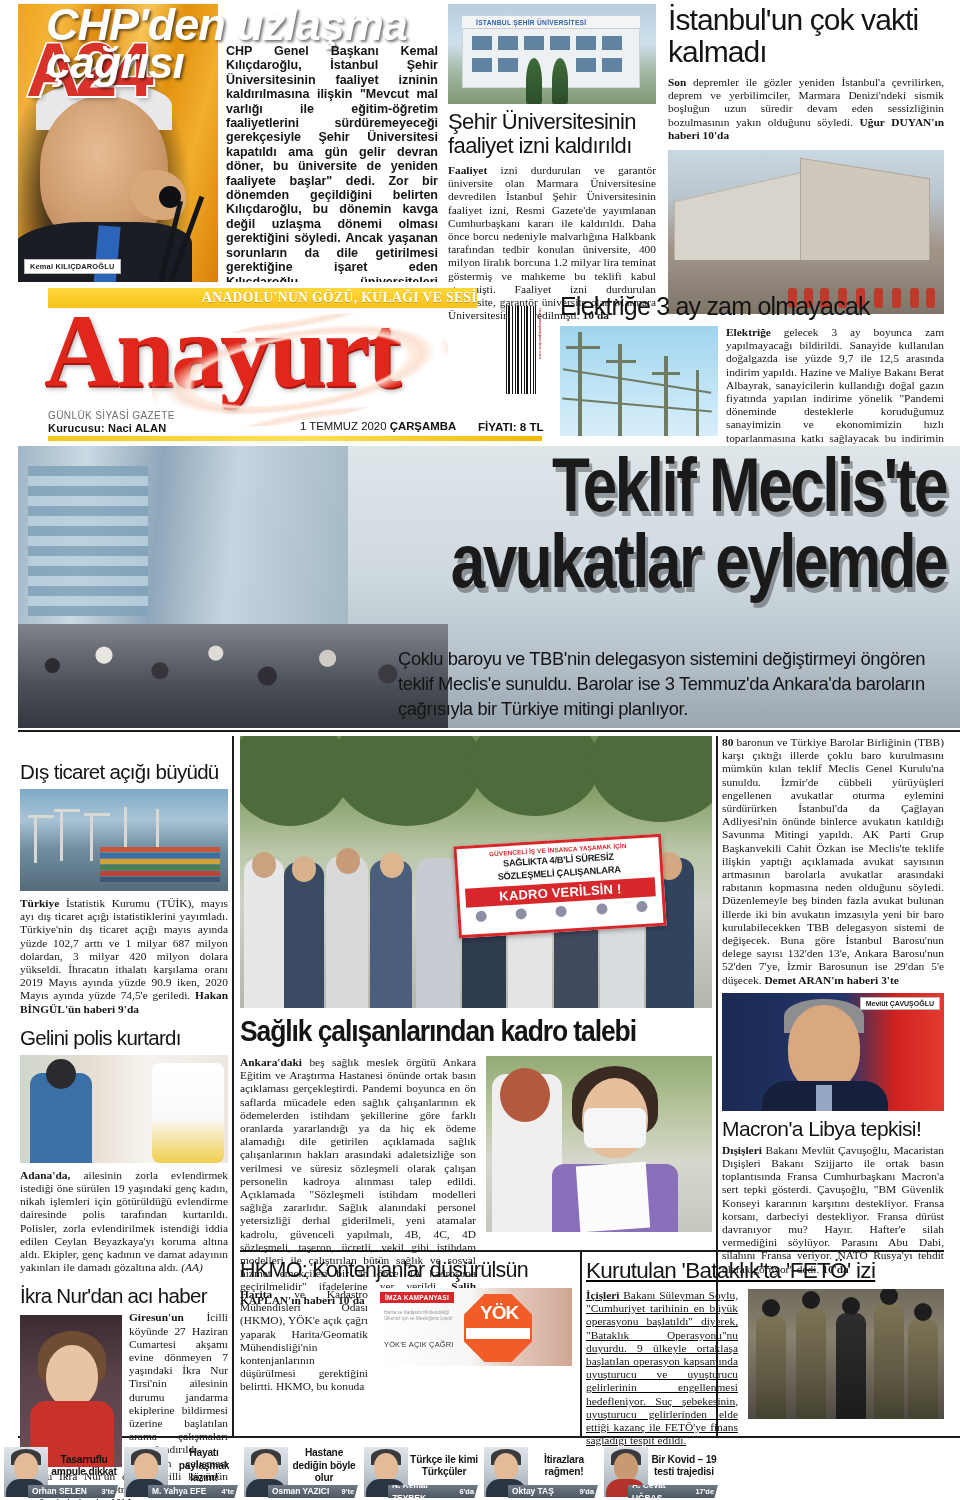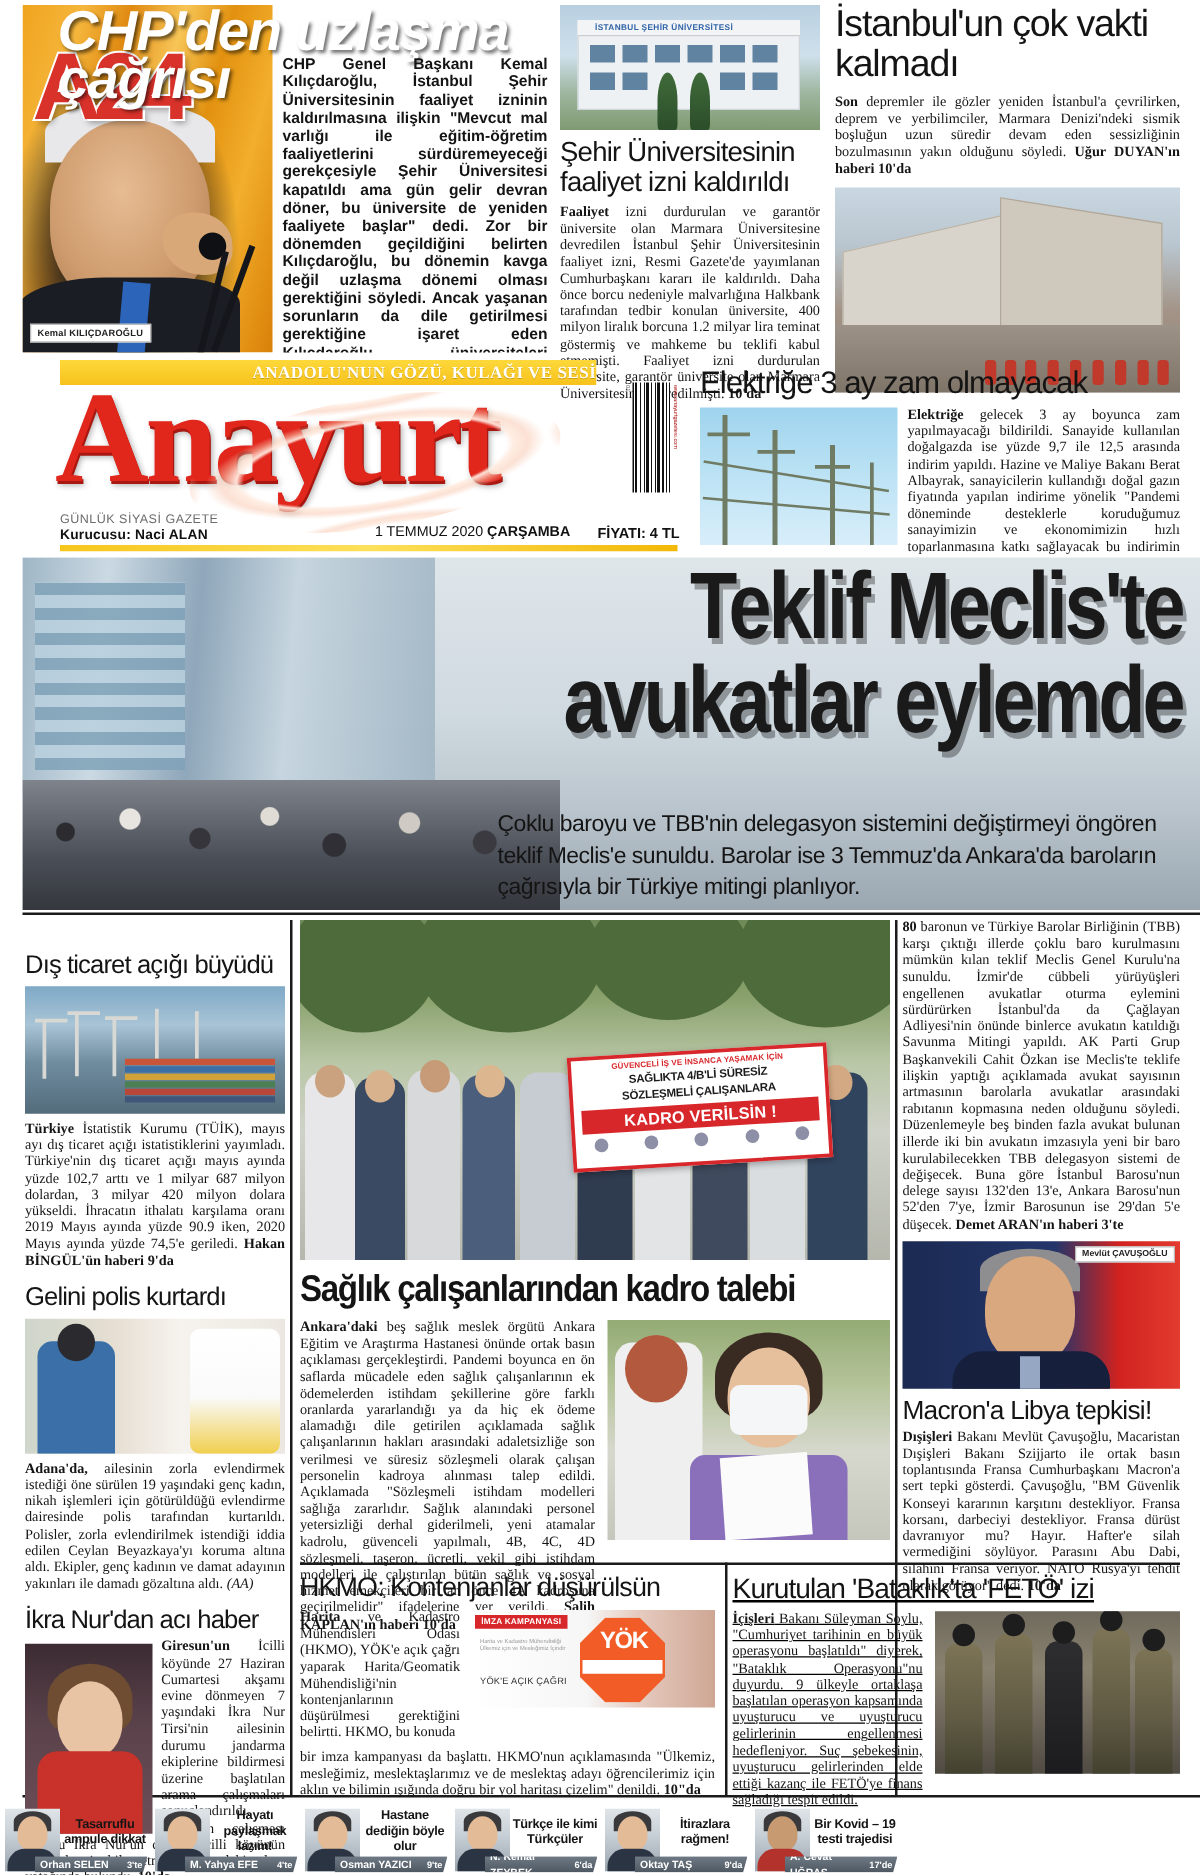--- a/index.html
+++ b/index.html
@@ -431,21 +431,21 @@
   <div class="abs masthead">
     <div class="mh-yellowbar">ANADOLU'NUN GÖZÜ, KULAĞI VE SESİ</div>
     <div class="mh-logo">Anayurt</div>
     <div class="mh-swoosh"></div>
     <div class="mh-barcode"></div>
     <div class="mh-barcode-txt">01</div>
     <div class="mh-barcode-txt2">www.anayurtgazetesi.com</div>
     <div class="mh-sub1">GÜNLÜK SİYASİ GAZETE</div>
     <div class="mh-sub2">Kurucusu: Naci ALAN</div>
     <div class="mh-date"><span>1 TEMMUZ 2020</span> <b>ÇARŞAMBA</b></div>
-    <div class="mh-price">FİYATI: 4 TL</div>
+    <div class="mh-price">FİYATI: 8 TL</div>
     <div class="mh-goldline"></div>
   </div>
 
   <div class="abs elek-block">
     <div class="elek-head">Elektriğe 3 ay zam olmayacak</div>
     <div class="elek-row">
       <div class="elek-photo">
         <div class="pylon" style="left:18px;top:6px;width:4px;height:104px;"></div>
         <div class="pylon" style="left:58px;top:18px;width:4px;height:92px;"></div>
         <div class="pylon" style="left:104px;top:30px;width:4px;height:80px;"></div>
@@ -619,23 +619,20 @@
         <div class="hkmo-lines">
           <div>Harita ve Kadastro Mühendisliği</div>
           <div>Ülkemiz için ve Mesleğimiz İçindir</div>
         </div>
         <div class="hkmo-cta">YÖK'E AÇIK ÇAĞRI</div>
         <div class="hkmo-oct"></div>
         <div class="hkmo-yok">YÖK</div>
         <div class="hkmo-white"></div>
       </div>
     </div>
-    <div class="hkmo-text2 body-text">
-      <span>bir imza kampanyası da başlattı. HKMO'nun açıklamasında "Ülkemiz, mesleğimiz, meslektaşlarımız ve de meslektaş adayı öğrencilerimiz için aklın ve bilimin ışığında doğru bir yol haritası çizelim" denildi. </span><b>10"da</b>
-    </div>
   </div>
 
   <div class="abs feto-block">
     <div class="feto-head">Kurutulan 'Bataklık'ta 'FETÖ' izi</div>
     <div class="feto-row">
       <div class="feto-text body-text">
         <b>İçişleri</b><span> Bakanı Süleyman Soylu, "Cumhuriyet tarihinin en büyük operasyonu başlatıldı" diyerek, "Bataklık Operasyonu"nu duyurdu. 9 ülkeyle ortaklaşa başlatılan operasyon kapsamında uyuşturucu ve uyuşturucu gelirlerinin engellenmesi hedefleniyor. Suç şebekesinin, uyuşturucu gelirlerinden elde ettiği kazanç ile FETÖ'ye finans sağladığı tespit edildi.</span>
       </div>
       <div class="feto-photo">
         <div class="soldier" style="left:8px;height:104px;">

